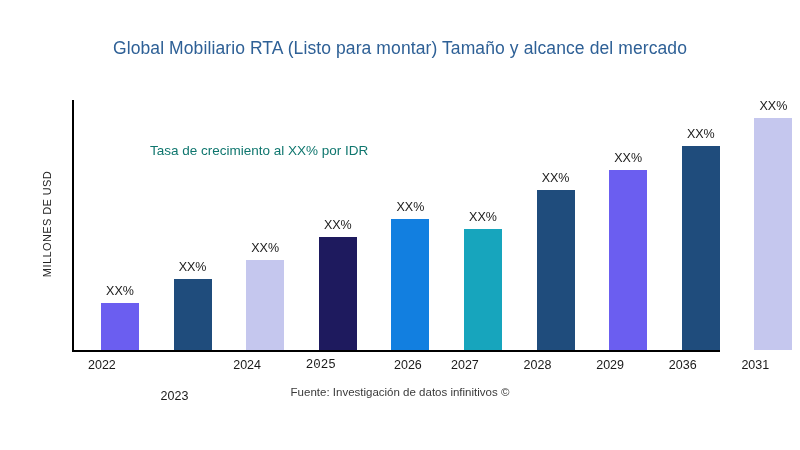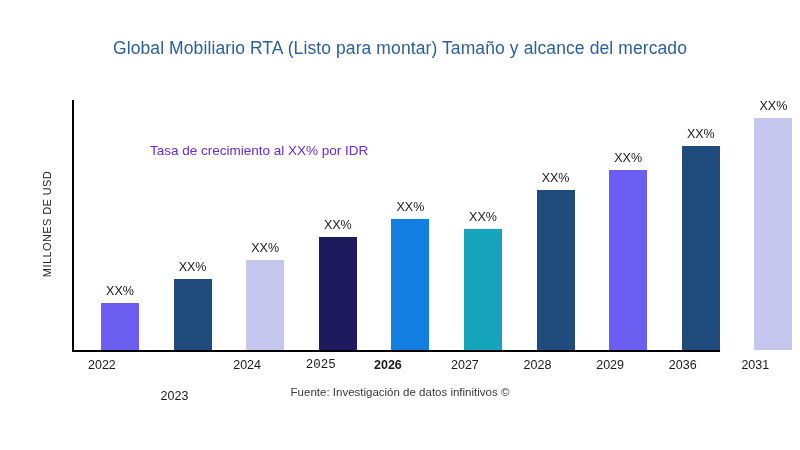--- a/index.html
+++ b/index.html
@@ -113,21 +113,21 @@
 
 <div id="chart-root">
 
   <div id="chart-title" style="color: rgb(46, 96, 150);">Global Mobiliario RTA (Listo para montar) Tamaño y alcance del mercado</div>
 
   <div id="y-axis-label">MILLONES DE USD</div>
 
   <div id="y-spine"></div>
   <div id="x-spine"></div>
 
-  <div id="growth-annotation" style="color: #6d28d9;">Tasa de crecimiento al XX% por IDR</div>
+  <div id="growth-annotation" style="color: #0f766e;">Tasa de crecimiento al XX% por IDR</div>
 
   <div id="plot-area">
       <div class="bar-group" style="left: 29px; height: 250px;">
         <div class="bar" style="height: 47px; background: rgb(107, 94, 240);"></div>
         <div class="bar-label" style="bottom: 52px;">XX%</div>
       </div>
       <div class="bar-group" style="left: 101.6px; height: 250px;">
         <div class="bar" style="height: 71px; background: rgb(31, 76, 124);"></div>
         <div class="bar-label" style="bottom: 76px;">XX%</div>
       </div>
@@ -164,19 +164,19 @@
         <div class="bar-label" style="bottom: 237px;">XX%</div>
       </div>
     </div>
 
   <div id="source-note">Fuente: Investigación de datos infinitivos ©</div>
 
 <div class="tick-label" style="left: 88px;">2022</div>
     <div class="tick-label" style="left: 160.6px; margin-top: 31px;">2023</div>
     <div class="tick-label" style="left: 233.2px;">2024</div>
     <div class="tick-label" style="left: 305.8px; font-family: Liberation Mono, monospace;">2025</div>
-    <div class="tick-label" style="left: 374px; font-weight: bold;">2026</div>
+    <div class="tick-label" style="left: 394px;">2026</div>
     <div class="tick-label" style="left: 451px;">2027</div>
     <div class="tick-label" style="left: 523.6px;">2028</div>
     <div class="tick-label" style="left: 596.2px;">2029</div>
     <div class="tick-label" style="left: 668.8px;">2036</div>
     <div class="tick-label" style="left: 741.4px;">2031</div>
   </div>
 
 </body></html>

